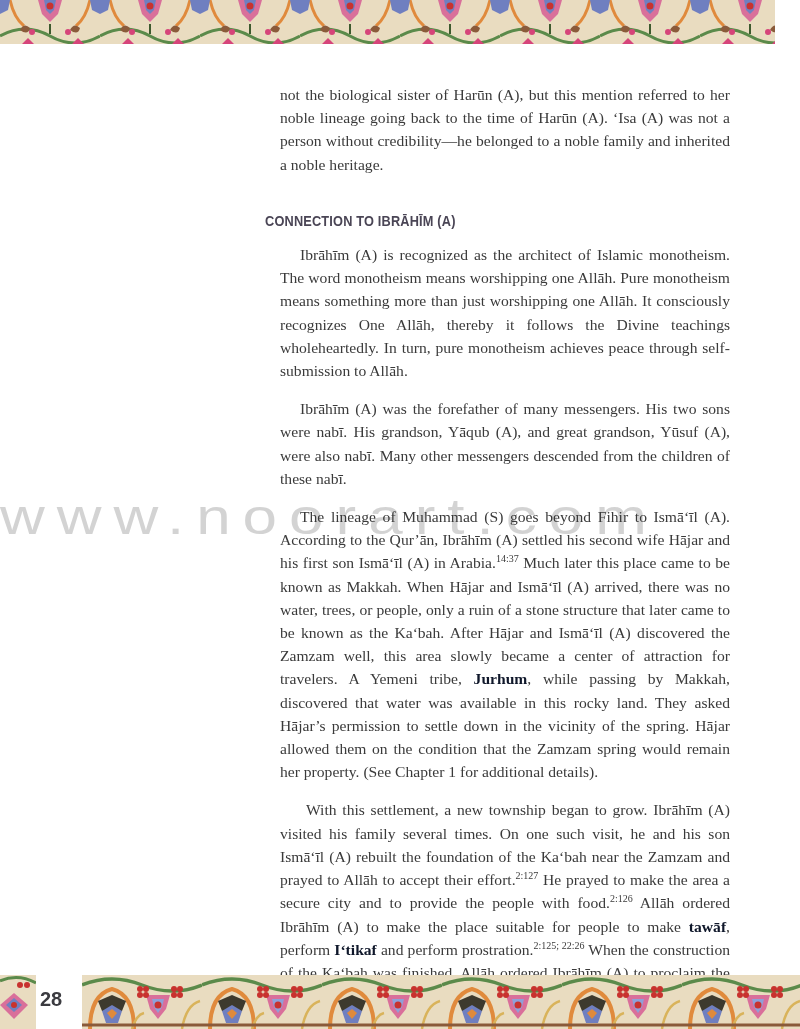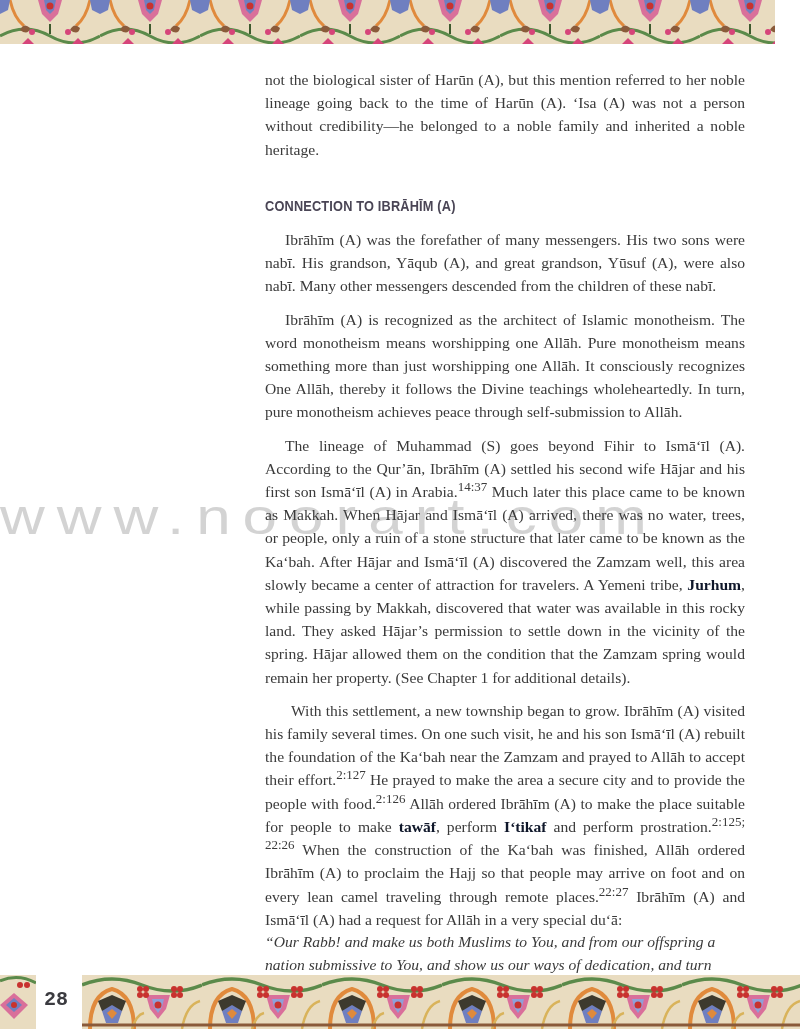--- a/index.html
+++ b/index.html
@@ -13,42 +13,41 @@
   .border {
     position: absolute; left: 0; overflow: hidden;
     background-color: #e9dcc0;
   }
   .border svg { display: block; }
   .top-border { top: 0; width: 775px; height: 44px; }
   .bottom-left-border { top: 975px; width: 36px; height: 54px; }
   .bottom-border { top: 975px; left: 82px; width: 718px; height: 54px; }
 
   .page-number {
-    position: absolute; left: 34px; top: 988px; width: 44px;
-    text-align: center;
-    font-family: Liberation Mono, monospace;
+    position: absolute; left: 40px; top: 988px; width: 44px;
+    font-family: Liberation Sans, sans-serif;
     font-weight: bold; font-size: 20px; color: #3b3b40;
   }
 
   .content {
     position: absolute; left: 265px; top: 68px; width: 480px;
     font-size: 15.6px; line-height: 23.2px;
     text-align: justify;
   }
-  .content p { margin: 0; }
+  .content p { margin: 15px; }
   .content p.indent { text-indent: 20px; margin-top: 10px; }
   .content p.indent2 { text-indent: 26px; margin-top: 10px; }
   h2.section-heading {
     margin: 34px 0 10px 0;
     font-family: "Liberation Sans", "DejaVu Sans", sans-serif;
     font-weight: bold; font-size: 14.5px; letter-spacing: 0.2px;
     color: #4a4555;
     transform: scaleX(0.88); transform-origin: left center;
   }
-  sup { font-size: 13px; line-height: 0; vertical-align: 6px; }
+  sup { font-size: 10px; line-height: 0; vertical-align: 6px; }
   b { color: #0f172a; }
   .quote {
     margin: 12px 0 0 20px;
     font-style: italic; text-align: left;
     line-height: 22.6px;
   }
   .watermark {
     position: absolute; left: 0; top: 492px; width: 800px;
     font-family: "Liberation Sans", "DejaVu Sans", sans-serif;
     font-size: 62px; line-height: 60px; letter-spacing: 12px;
@@ -86,22 +85,22 @@
   </svg>
 </div>
 
 <div class="watermark">www.noorart.com</div>
 
 <div class="content">
   <p>not the biological sister of Harūn (A), but this mention referred to her noble lineage going back to the time of Harūn (A). ‘Isa (A) was not a person without credibility—he belonged to a noble family and inherited a noble heritage.</p>
 
   <h2 class="section-heading">CONNECTION TO IBRĀHĪM (A)</h2>
 
+  <p class="indent">Ibrāhīm (A) is recognized as the architect of Islamic monotheism. The word monotheism means worshipping one Allāh. Pure monotheism means something more than just worshipping one Allāh. It consciously recognizes One Allāh, thereby it follows the Divine teachings wholeheartedly. In turn, pure monotheism achieves peace through self-submission to Allāh.</p>
   <p class="indent">Ibrāhīm (A) was the forefather of many messengers. His two sons were nabī. His grandson, Yāqub (A), and great grandson, Yūsuf (A), were also nabī. Many other messengers descended from the children of these nabī.</p>
-  <p class="indent">Ibrāhīm (A) is recognized as the architect of Islamic monotheism. The word monotheism means worshipping one Allāh. Pure monotheism means something more than just worshipping one Allāh. It consciously recognizes One Allāh, thereby it follows the Divine teachings wholeheartedly. In turn, pure monotheism achieves peace through self-submission to Allāh.</p>
 
   <p class="indent"><span>The lineage of Muhammad (S) goes beyond Fihir to Ismā‘īl (A). According to the Qur’ān, Ibrāhīm (A) settled his second wife Hājar and his first son Ismā‘īl (A) in Arabia.</span><sup>14:37</sup><span> Much later this place came to be known as Makkah. When Hājar and Ismā‘īl (A) arrived, there was no water, trees, or people, only a ruin of a stone structure that later came to be known as the Ka‘bah. After Hājar and Ismā‘īl (A) discovered the Zamzam well,  this area slowly became a center of attraction for travelers. A Yemeni tribe, </span><b>Jurhum</b><span>, while passing by Makkah, discovered that water was available in this rocky land. They asked Hājar’s permission to settle down in the vicinity of the spring. Hājar allowed them on the condition that the Zamzam spring would remain her property. (See Chapter 1 for additional details).</span></p>
 
   <p class="indent2"><span>With this settlement, a new township began to grow. Ibrāhīm (A) visited his family several times. On one such visit, he and his son Ismā‘īl (A) rebuilt the foundation of the Ka‘bah near the Zamzam and prayed to Allāh to accept their effort.</span><sup>2:127</sup><span> He prayed to make the area a secure city and to provide the people with food.</span><sup>2:126</sup><span> Allāh ordered Ibrāhīm (A) to make the place suitable for people to make </span><b>tawāf</b><span>, perform </span><b>I‘tikaf</b><span> and perform prostration.</span><sup>2:125; 22:26</sup><span> When the construction of the Ka‘bah was finished, Allāh ordered Ibrāhīm (A) to proclaim the Hajj so that people may arrive on foot and on every lean camel traveling through remote places.</span><sup>22:27</sup><span> Ibrāhīm (A) and Ismā‘īl (A) had a request for Allāh in a very special du‘ā:</span></p>
 
   <p class="quote"><span>“Our Rabb! and make us both Muslims to You, and from our offspring a nation submissive to You, and show us our ways of dedication, and turn towards us. You indeed, You are the oft-Returning, most Rewarding.</span></p>
 </div>
 
 <div class="border bottom-left-border">
   <svg width="36" height="54" viewBox="0 0 36 54">

